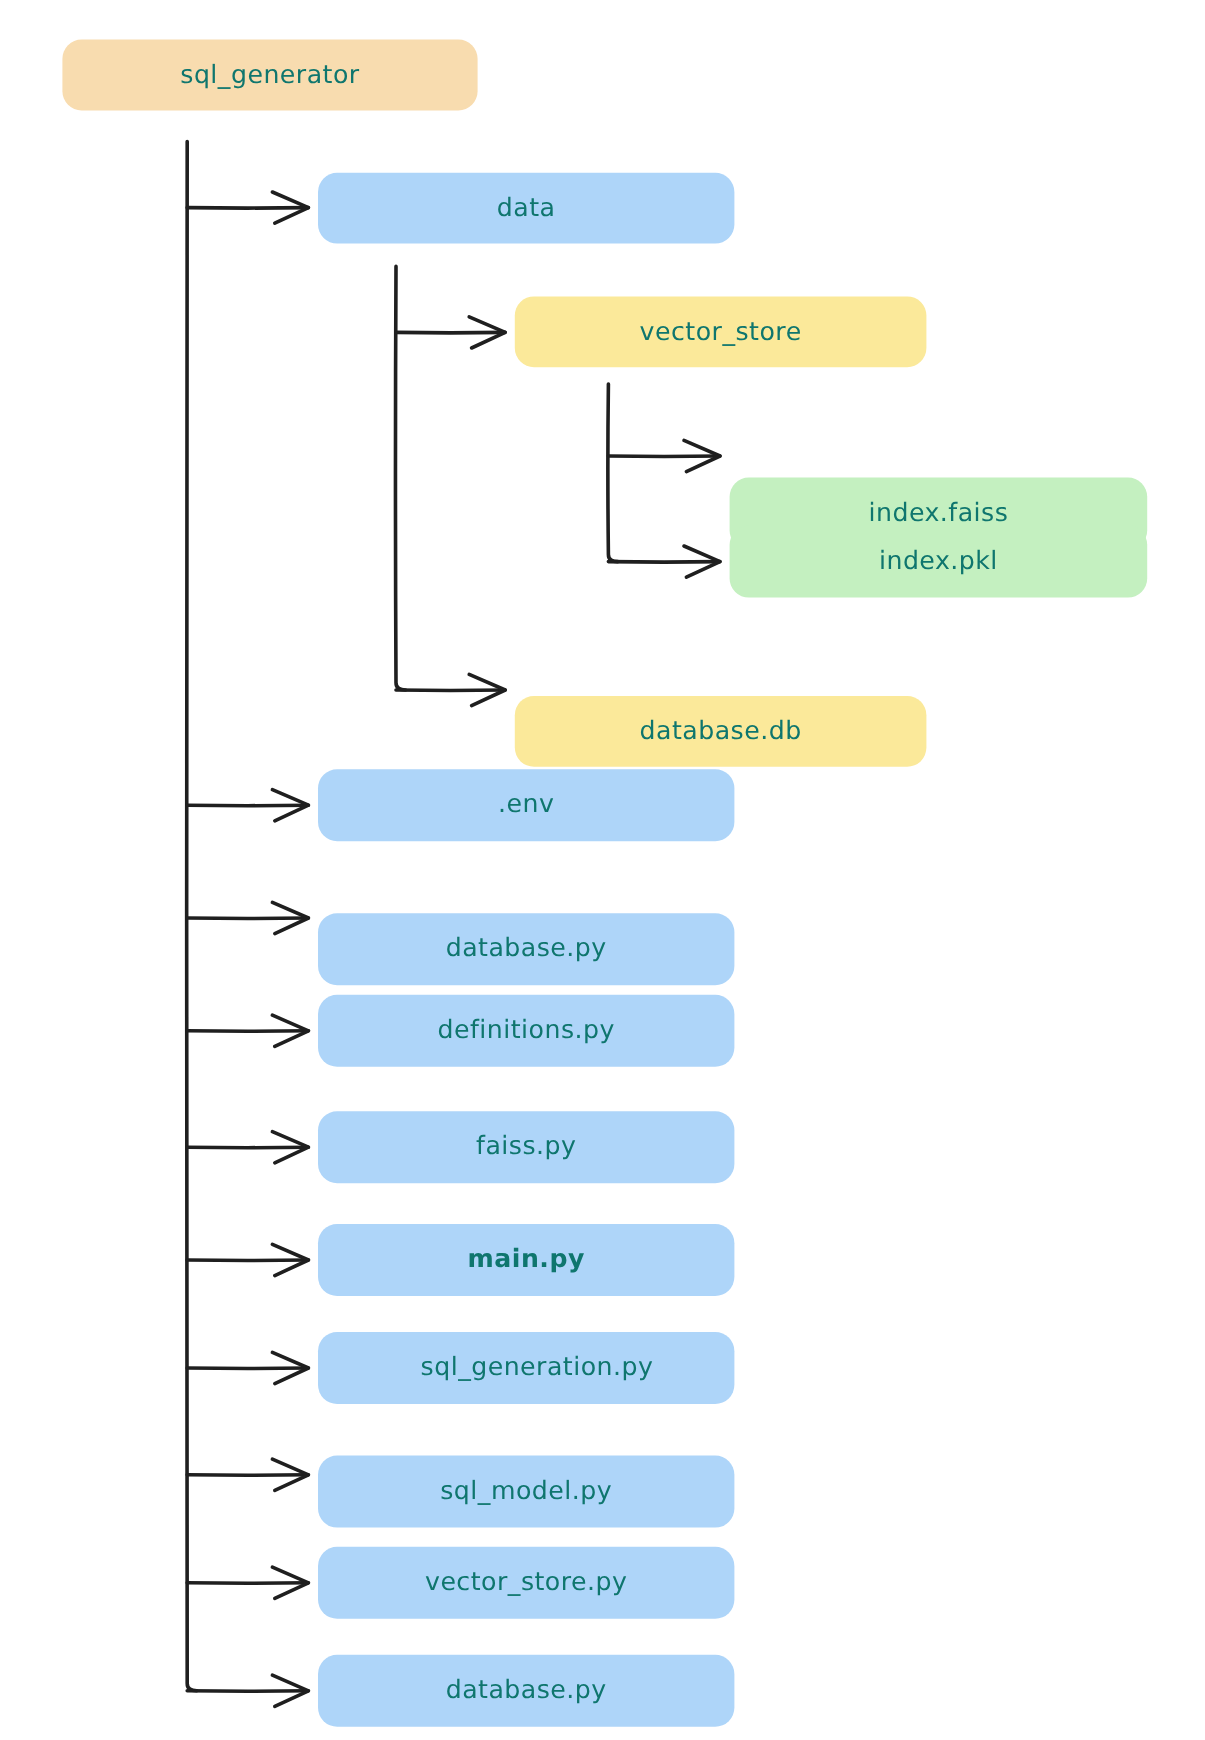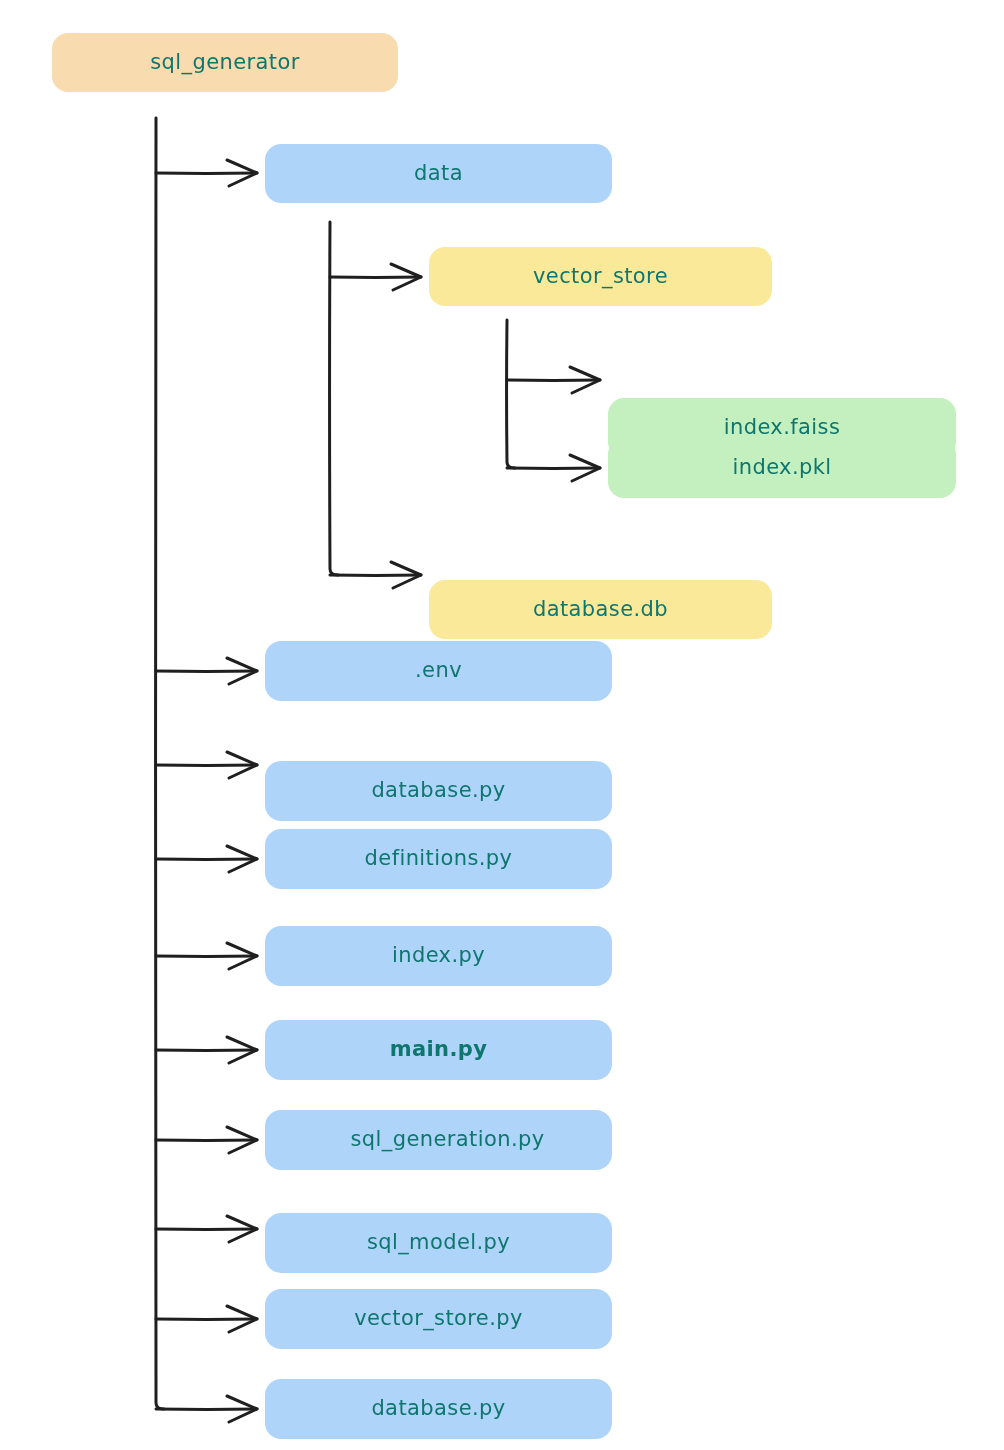--- a/index.html
+++ b/index.html
@@ -140,21 +140,21 @@
       <div class="node" style="left: 265px; top: 641px; width: 347px; height: 60px; background: rgb(174, 213, 249);">
         <span class="node-label">.env</span>
       </div>
       <div class="node" style="left: 265px; top: 761px; width: 347px; height: 60px; background: rgb(174, 213, 249);">
         <span class="node-label">database.py</span>
       </div>
       <div class="node" style="left: 265px; top: 829px; width: 347px; height: 60px; background: rgb(174, 213, 249);">
         <span class="node-label">definitions.py</span>
       </div>
       <div class="node" style="left: 265px; top: 926px; width: 347px; height: 60px; background: rgb(174, 213, 249);">
-        <span class="node-label">index.py</span>
+        <span class="node-label">faiss.py</span>
       </div>
       <div class="node" style="left: 265px; top: 1020px; width: 347px; height: 60px; background: rgb(174, 213, 249); font-weight: bold;">
         <span class="node-label">main.py</span>
       </div>
       <div class="node" style="left: 265px; top: 1110px; width: 347px; height: 60px; background: rgb(174, 213, 249); padding-left: 28px;">
         <span class="node-label">sql_generation.py</span>
       </div>
       <div class="node" style="left: 265px; top: 1213px; width: 347px; height: 60px; background: rgb(174, 213, 249);">
         <span class="node-label">sql_model.py</span>
       </div>

